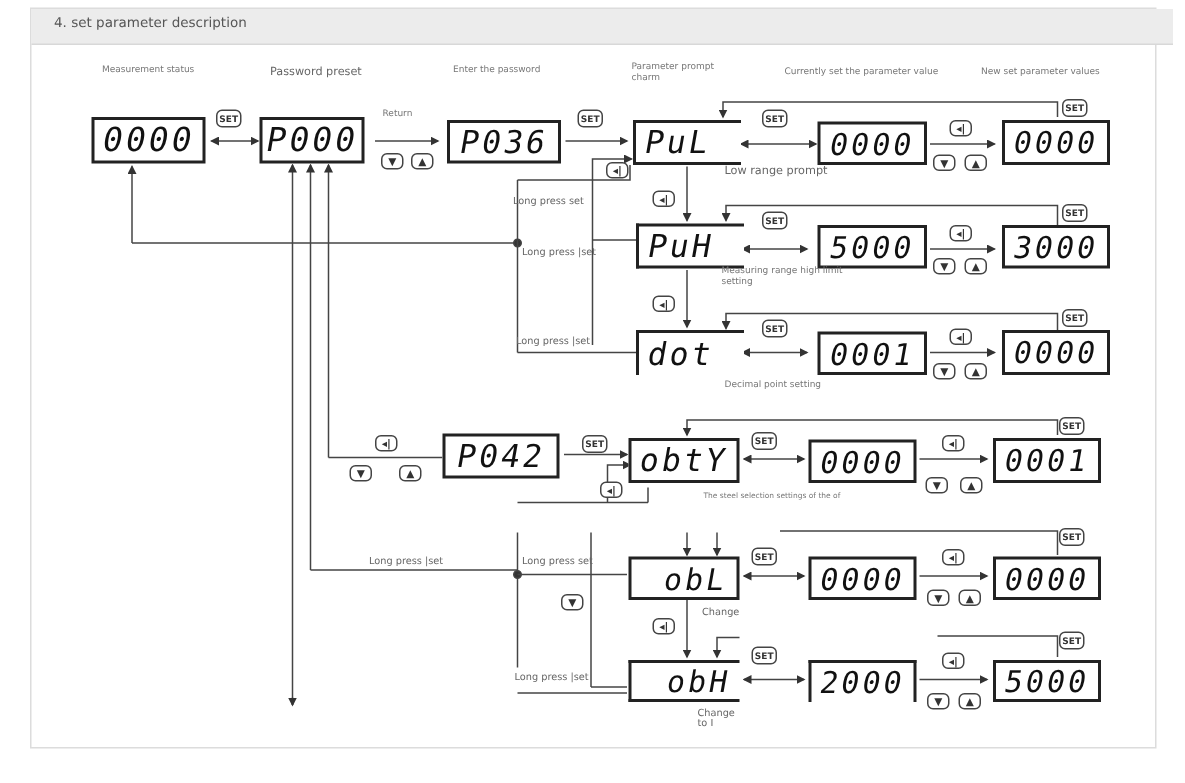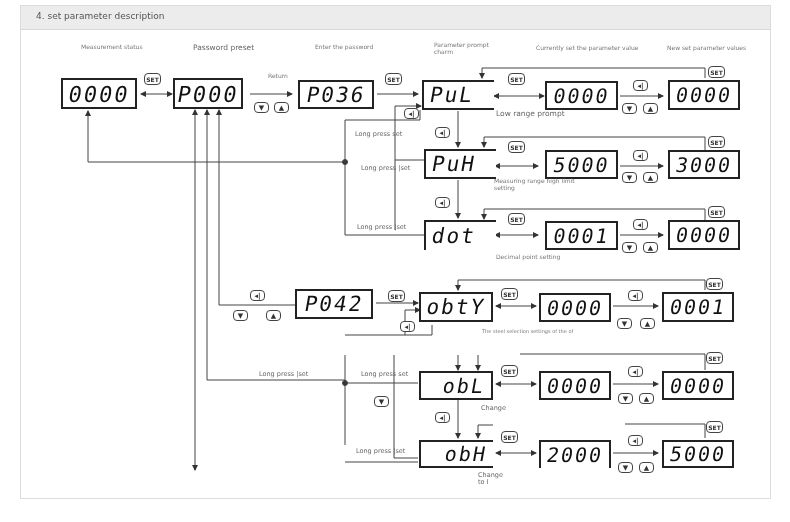--- a/index.html
+++ b/index.html
@@ -1,20 +1,20 @@
 <!DOCTYPE html>
 <html><head>
 <meta charset="utf-8">
 <style>
   html,body{margin:0;padding:0;background:#fff;}
   body{width:790px;height:522px;position:relative;overflow:hidden;font-family:"DejaVu Sans",sans-serif;}
   .frame{position:absolute;left:20px;top:5px;width:749px;height:492px;border:1px solid #dcdcdc;background:#fff;}
-  .header{position:absolute;left:0;top:0;width:749px;height:23px;background:#ececec;border-bottom:1px solid #d8d8d8;}
+  .header{position:absolute;left:0;top:0;width:749px;height:23px;background:#ececec;border-bottom:1px solid #d8d8d8;padding-left:12px;}
   .header span{position:absolute;left:15px;top:5px;font-size:9px;color:#555;}
-  .lbl{position:absolute;color:#777;font-size:6px;white-space:nowrap;line-height:1.15;margin-left:13px;}
+  .lbl{position:absolute;color:#777;font-size:6px;white-space:nowrap;line-height:1.15;}
   .lbl.big{font-size:7.5px;color:#666;}
   .lbl.mid{font-size:6.5px;color:#666;}
   .disp{position:absolute;border:2px solid #222;background:#fff;box-sizing:border-box;}
   .disp span{position:absolute;left:0;right:0;top:50%;transform:translateY(-50%) skewX(-10deg);text-align:center;font-family:"DejaVu Sans Mono",monospace;font-weight:normal;color:#111;letter-spacing:2px;}
   .key{position:absolute;border:1.3px solid #444;border-radius:4px;background:#fff;box-sizing:border-box;display:flex;align-items:center;justify-content:center;font-weight:bold;color:#333;}
   .key.set{width:17px;height:12px;font-size:6px;}
   .key.ico{width:15px;height:11px;font-size:7px;}
   svg.lines{position:absolute;left:0;top:0;}
 </style>
 </head>

